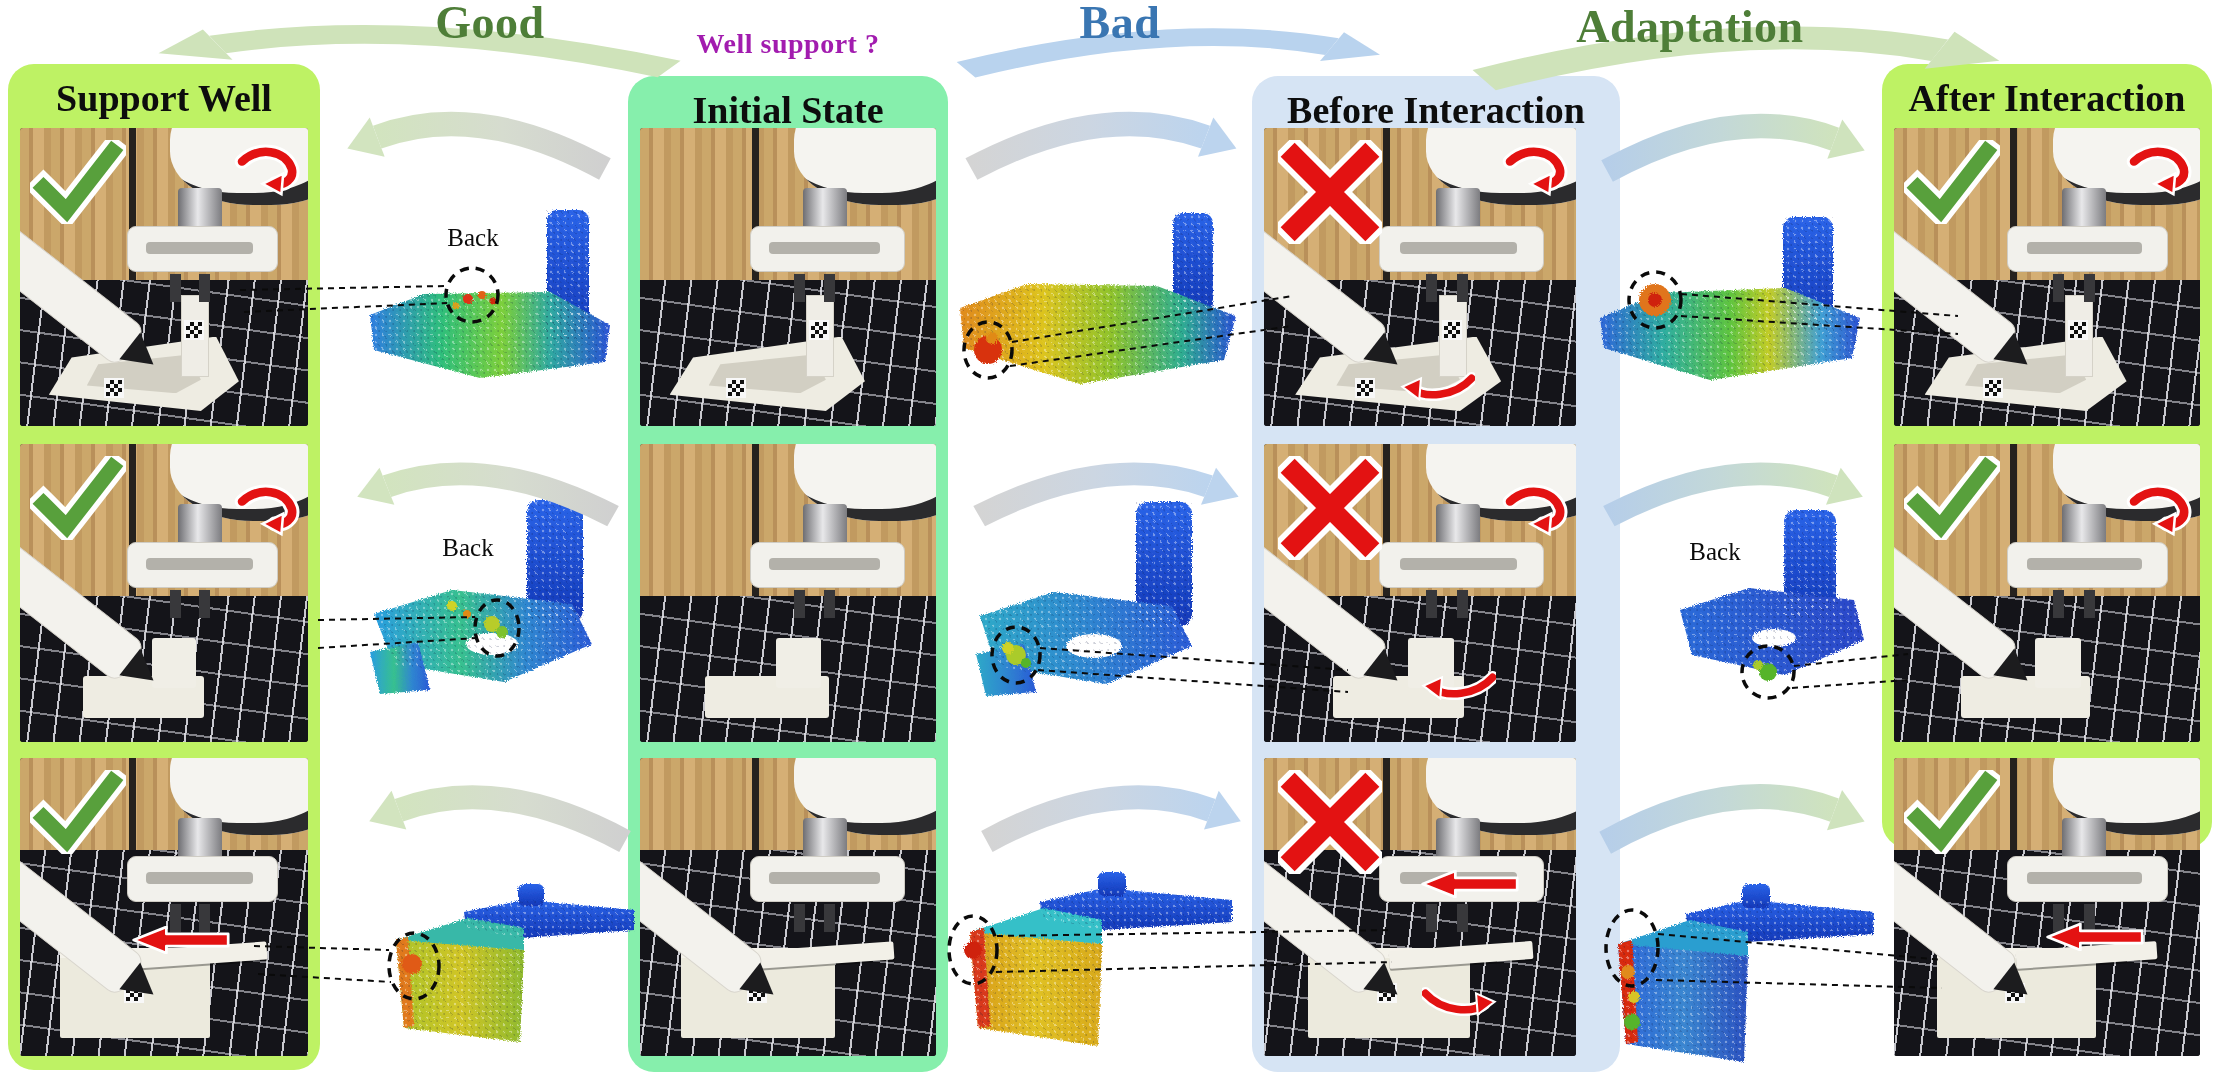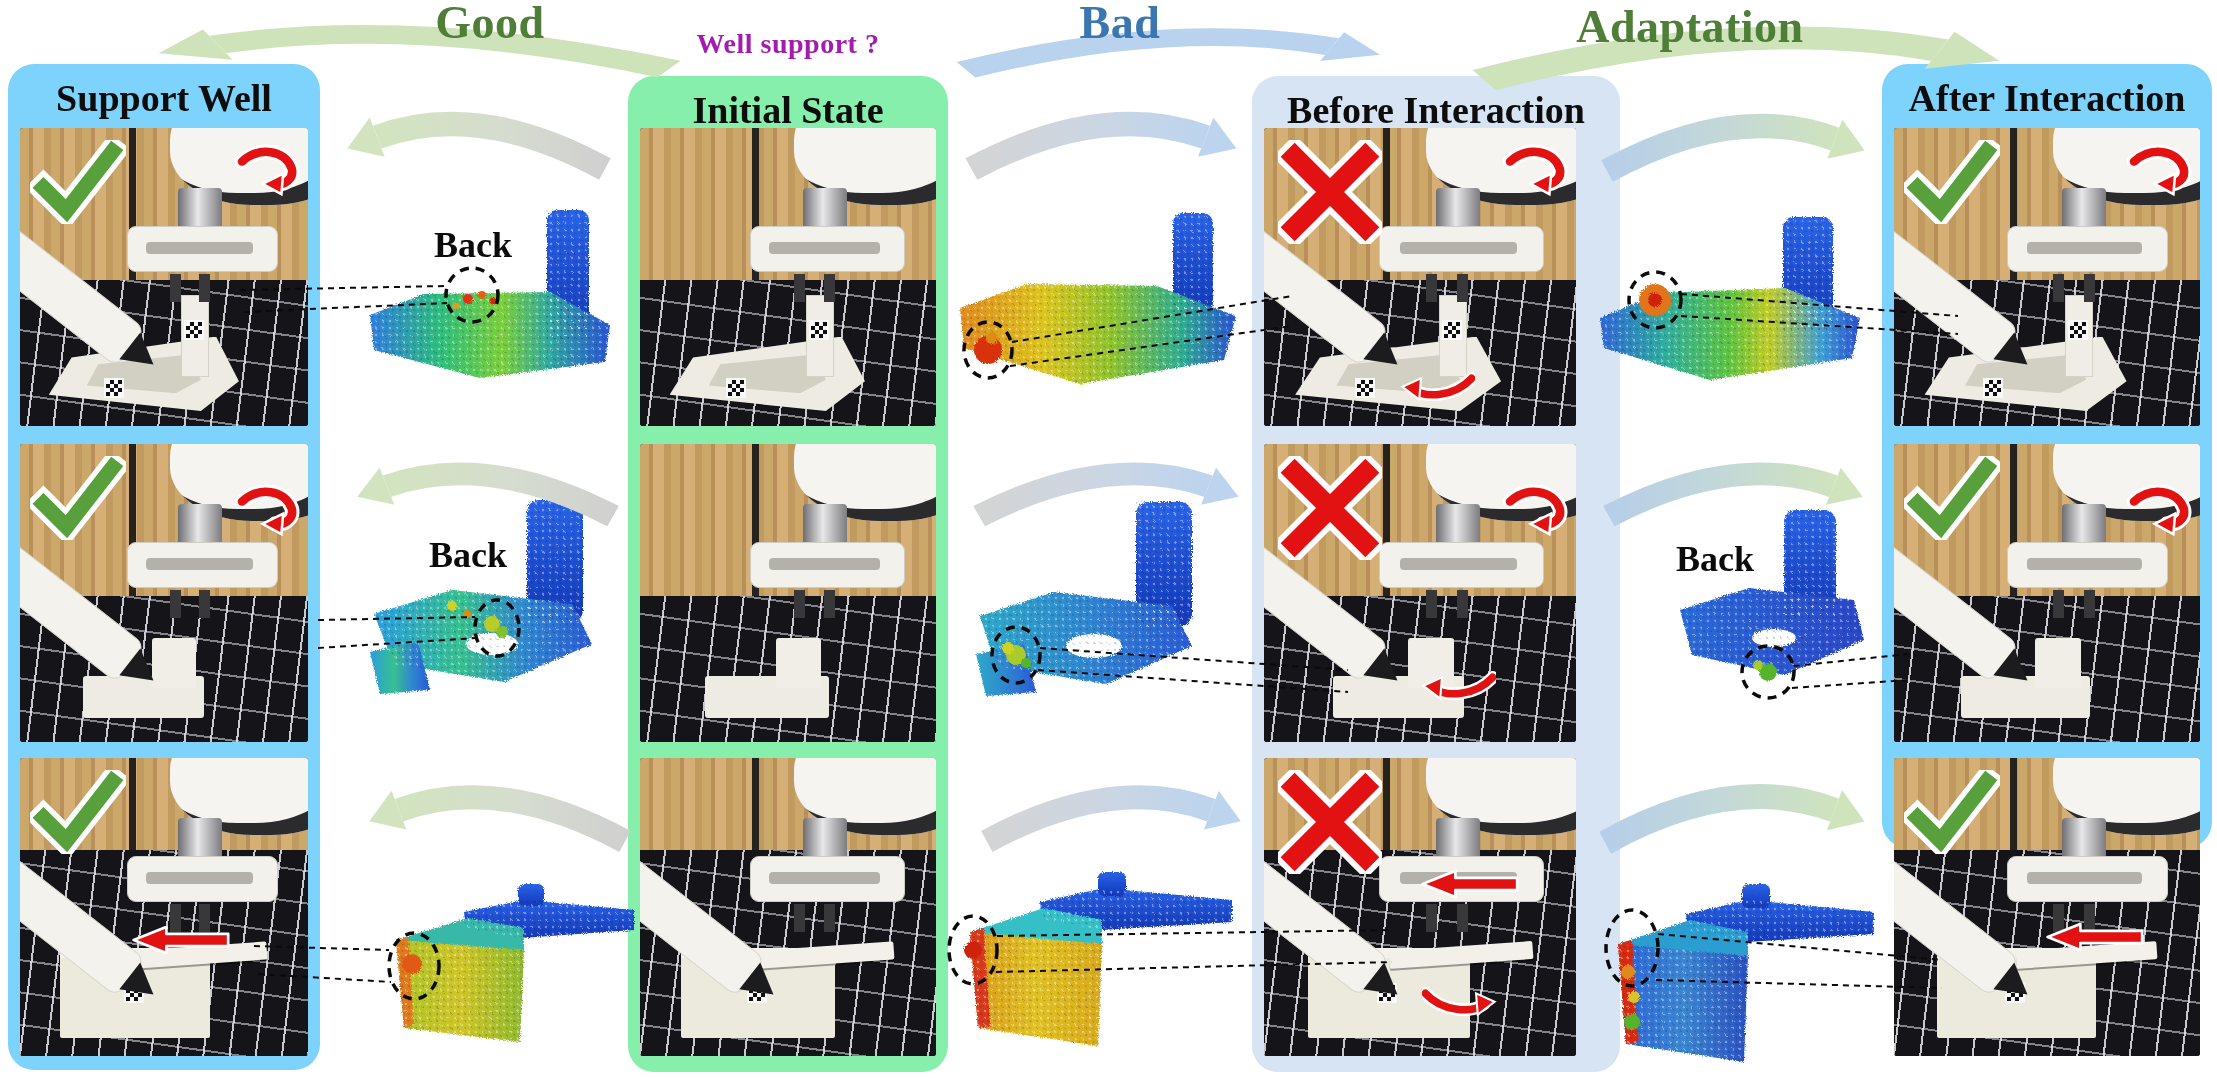--- a/index.html
+++ b/index.html
@@ -9,21 +9,21 @@
   .toplbl{position:absolute;z-index:50;font-weight:700;text-align:center;letter-spacing:.5px;}
   .lbl-good{left:330px;top:-4px;width:320px;font-size:46px;color:#4e7e38;}
   .lbl-question{left:628px;top:28px;width:320px;font-size:28px;color:#a21caf;}
   .lbl-bad{left:960px;top:-4px;width:320px;font-size:46px;color:#3a76b2;}
   .lbl-adaptation{left:1520px;top:0px;width:340px;font-size:46px;color:#4e7e38;}
   
   .arc-arrow{position:absolute;z-index:30;}
   .arc-arrow svg{display:block;width:100%;height:100%;}
   
   .panel{position:absolute;border-radius:26px;z-index:1;}
-  .panel-green{background:#7dd3fc;}
+  .panel-green{background:#bef264;}
   .panel-gray{background:#86efac;}
   .panel-blue{background:#d6e4f4;}
   .panel h2{margin:0;text-align:center;font-size:38px;font-weight:700;color:#0d0d0d;
             padding-top:12px;height:50px;line-height:44px;}
   
   .photo{position:absolute;width:288px;height:298px;overflow:hidden;border-radius:3px;background:#17171a;}
   .col2 .photo,.col3 .photo{width:296px;}
   .col3 .photo{width:312px;}
   .col4 .photo{width:306px;}
   .wood{position:absolute;left:0;top:0;right:0;height:52%;
@@ -73,21 +73,21 @@
   .mark svg{display:block;width:100%;height:100%;}
   .check{left:10px;top:12px;width:96px;height:84px;}
   .cross{left:14px;top:12px;width:104px;height:104px;}
   .rot{right:6px;top:16px;width:72px;height:54px;}
   .rot.low{top:40px;}
   .straightm{width:100px;height:28px;}
   .swing{width:76px;height:30px;}
   
   .cloud{position:absolute;z-index:20;}
   .back-lbl{position:absolute;z-index:45;width:130px;text-align:center;
-    font-size:36px;font-weight:700;color:#0b0b0b;}
+    font-size:25px;font-weight:400;color:#0b0b0b;}
   #overlay{position:absolute;left:0;top:0;z-index:40;pointer-events:none;}
 </style>
 </head>
 <body>
 
 <svg width="0" height="0" style="position:absolute" aria-hidden="true">
  <defs>
   <linearGradient id="gGrayGreenL" x1="0" y1="0" x2="1" y2="0">
     <stop offset="0" stop-color="#d2e4bf"></stop>
         <stop offset="0.55" stop-color="#d6dccf"></stop>

